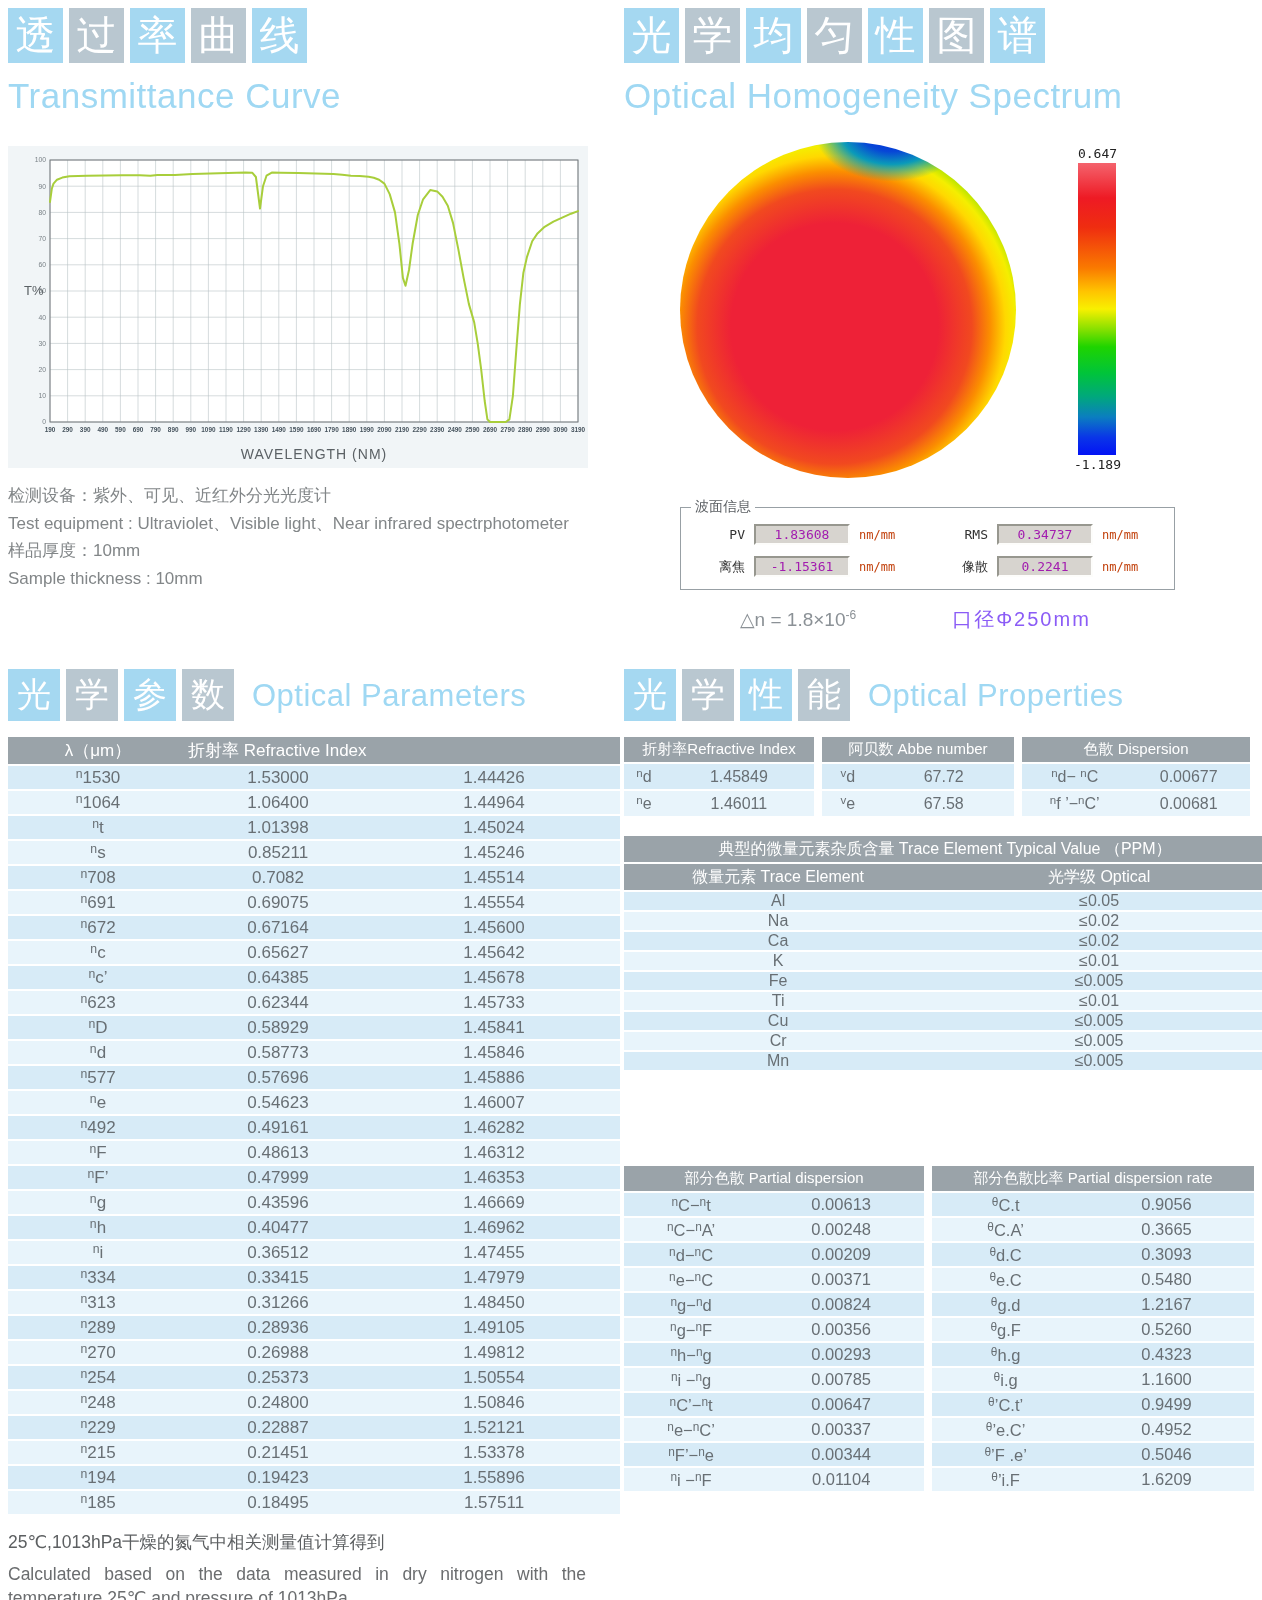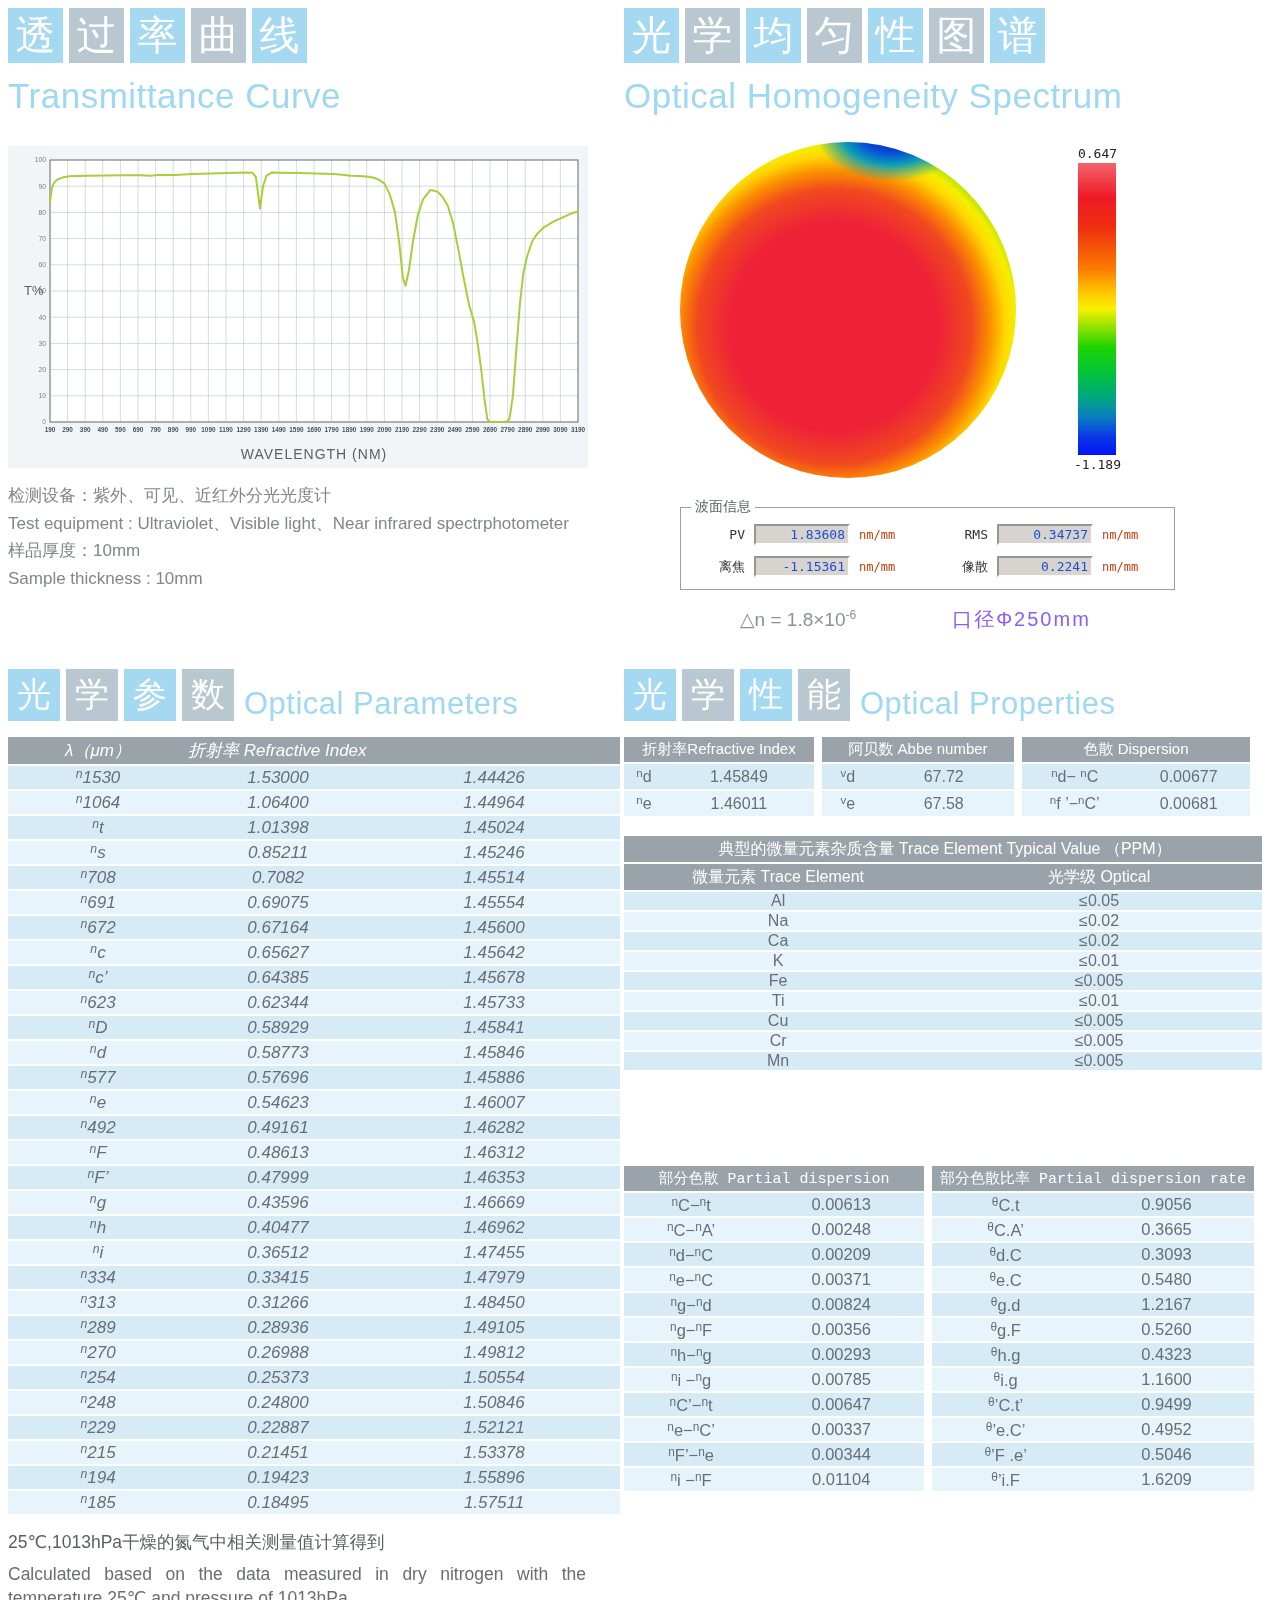--- a/index.html
+++ b/index.html
@@ -12,21 +12,21 @@
   .row{display:flex;}
   .colL{width:612px;padding:8px 0 0 8px;}
   .colR{width:642px;padding:8px 0 0 12px;}
   .charline{display:flex;gap:6px;}
   .cbox{width:55px;height:55px;display:flex;align-items:center;justify-content:center;
         font-size:40px;color:#fff;flex:none;}
   .cbox.b{background:var(--blue);} .cbox.g{background:var(--gray);}
   .entitle{font-size:35px;color:var(--title);margin-top:13px;letter-spacing:.5px;}
   .hdr.small{display:flex;align-items:flex-end;gap:10px;margin-top:4px;}
   .hdr.small .cbox{width:52px;height:52px;font-size:34px;}
-  .hdr.small .entitle{margin:0;font-size:31px;line-height:1.05;text-align:right;}
+  .hdr.small .entitle{margin:8px;font-size:31px;line-height:1.05;text-align:right;}
   .chart{margin-top:30px;display:block;}
   .eqnotes{margin-top:14px;font-size:17px;color:#828688;line-height:1.62;}
   
   .hm-area{display:flex;margin-top:26px;height:346px;}
   .hm-circle{width:336px;height:336px;border-radius:50%;margin-left:56px;flex:none;
     background:
       radial-gradient(ellipse 140px 90px at 63% -3%, #0022e0 0%, #0747d6 22%, #0a9ab9 36%, rgba(40,200,40,0) 55%),
       radial-gradient(circle at 46% 55%, #ee2137 0%, #ee2137 40%, #f1491f 53%, #fb8e00 60%, #ffd800 66%, #f4ee00 70%, #8cdc00 76%, #16cb17 83%, #02c82a 92%, #02c72a 100%);}
   .hm-scale{display:flex;flex-direction:column;align-items:center;margin-left:58px;margin-top:4px;}
   .hm-scale .lab{font-family:"DejaVu Sans Mono",monospace;font-size:13px;color:#222;}
@@ -34,49 +34,49 @@
     background:linear-gradient(180deg,#f4636d 0%,#ee1a24 12%,#ef2d10 22%,#fa7a00 36%,
       #ffc400 44%,#f8f000 50%,#86e000 57%,#1ed400 63%,#00c43a 72%,#00a87c 80%,
       #0b7ec0 87%,#0a35e8 94%,#0313f5 100%);}
   fieldset.wavefront{margin:10px 0 0 56px;width:460px;border:1px solid #98a0a5;
     padding:8px 10px 12px;}
   fieldset.wavefront legend{font-size:14px;color:#5a5e62;padding:0 4px;}
   .wf-grid{display:grid;grid-template-columns:54px 96px 62px 58px 96px 62px;
     column-gap:9px;row-gap:11px;align-items:center;}
   .wf-label{text-align:right;font-size:13px;color:#333;font-family:"DejaVu Sans Mono",monospace;}
   .wf-value{background:#d7d4cf;border:2px solid;border-color:#97978f #fdfdfb #fdfdfb #97978f;
-    text-align:right;padding:1px 3px;font-size:13px;color:#1d4ed8;
+    text-align:center;padding:1px 3px;font-size:13px;color:#a21caf;
     font-family:"DejaVu Sans Mono",monospace;}
   .wf-unit{font-size:12px;color:#c2410c;font-family:"DejaVu Sans Mono",monospace;}
   .dn-line{margin:16px 0 0 116px;font-size:19px;color:#8b9196;display:flex;gap:96px;align-items:baseline;}
   .dn-line sup{font-size:12px;}
   .aperture{letter-spacing:2px;color:#8b5cf6;font-size:20px;}
   
   .mid{display:flex;margin-top:24px;}
   table{border-collapse:separate;border-spacing:0 2px;}
   th{background:var(--th);color:#fff;font-weight:normal;}
   tbody tr:nth-child(odd) td{background:var(--row1);}
   tbody tr:nth-child(even) td{background:var(--row2);}
   td{text-align:center;color:var(--txt);}
   .r{font-size:72%;vertical-align:5px;}
-  .ptable{width:612px;margin-top:14px;font-style:italic;}
+  .ptable{width:612px;margin-top:14px;}
   .ptable th{font-size:17px;height:27px;}
   .ptable th:first-child{width:180px;}
   .ptable .th-left{text-align:left;}
   .ptable td{font-size:17px;height:22px;padding:1px 0;}
   .ptable td:nth-child(2){width:180px;}
   .mini-row{display:flex;gap:8px;margin-top:14px;}
   .mini th{font-size:15px;height:25px;}
   .mini td{font-size:16px;height:25px;}
   .trace{width:642px;margin-top:16px;}
   .trace th{font-size:16px;height:26px;}
   .trace td{font-size:16px;height:14px;}
   .trace td:first-child{width:48%;}
   .pd-row{display:flex;gap:8px;margin-top:92px;}
-  .pd th{font-size:15px;height:25px;font-family:Liberation Mono, monospace;}
+  .pd th{font-size:15px;height:25px;}
   .pd td{font-size:16.5px;height:23px;}
   .foot{margin-top:14px;color:#67696b;}
   .f-cn{font-size:17.5px;color:#5c5f61;}
   .f-en{width:578px;text-align:justify;line-height:1.35;margin-top:9px;font-size:17.5px;color:#6b6d6f;}
 </style>
 </head>
 <body>
 
 <div class="page">
 

